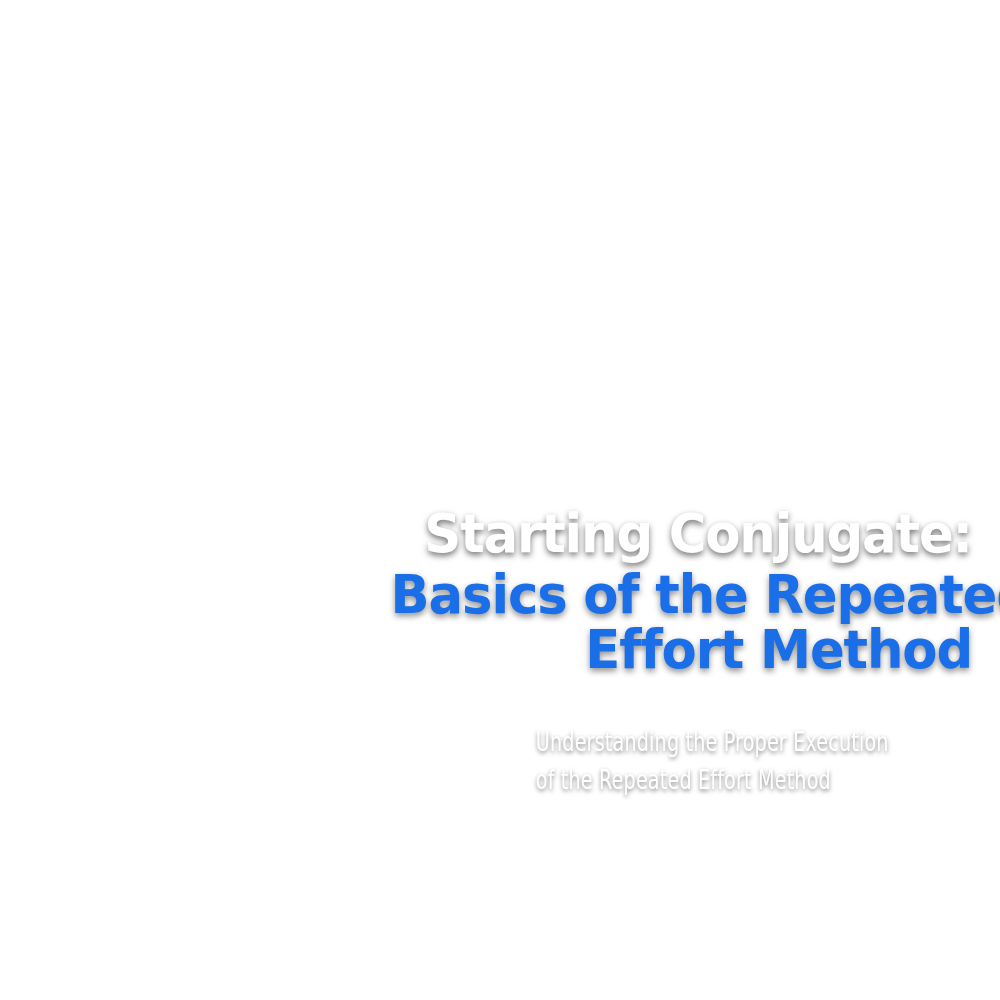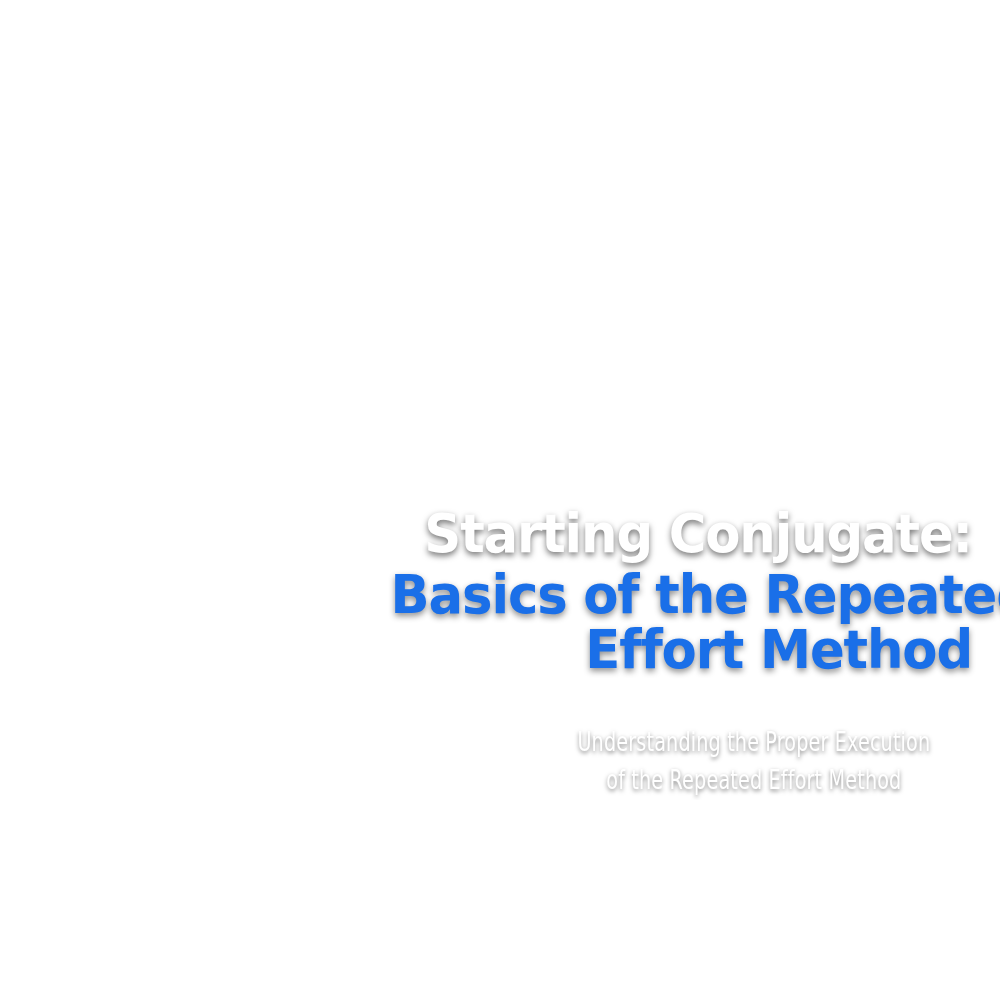--- a/index.html
+++ b/index.html
@@ -178,21 +178,21 @@
     transform:scaleX(.95);
     transform-origin:right center;
   }
   .t-line1{color:#ffffff;text-shadow:0 3px 7px rgba(0,0,0,.55);}
   .t-line2,.t-line3{color:#1a6fe8;text-shadow:0 3px 7px rgba(0,0,0,.45);}
   .t-line2{margin-top:8px;}
   .t-line3{margin-top:2px;}
 
   .sub-block{
     position:absolute;left:440px;top:724px;width:532px;
-    text-align:center;z-index:40;
+    text-align:left;z-index:40;
   }
   .s-line{
     display:block;
     font-family:"DejaVu Sans Condensed","Liberation Sans Narrow","Liberation Sans",sans-serif;
     font-weight:400;
     font-size:26px;
     line-height:1.45;
     color:#ffffff;
     letter-spacing:.2px;
     transform:scaleX(.82);

